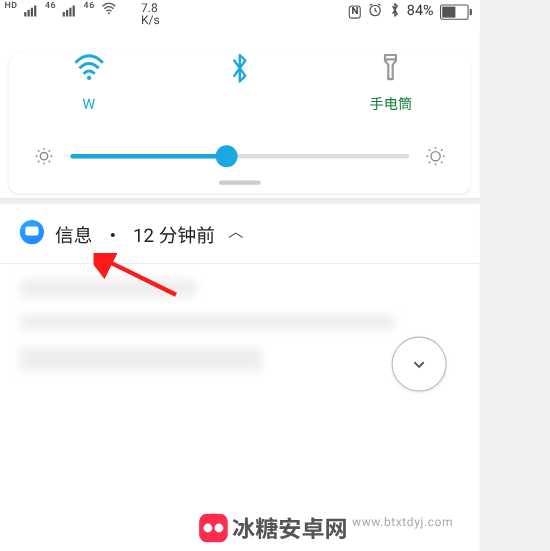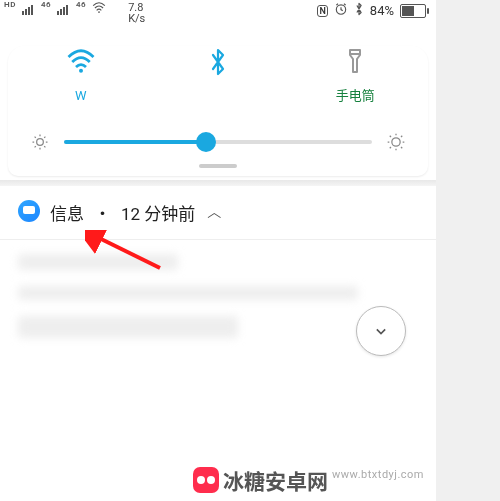--- a/index.html
+++ b/index.html
@@ -202,21 +202,21 @@
   .arrow {
     position:absolute;
     left: 85px; top: 230px;
     width: 80px; height: 40px;
     pointer-events:none;
   }
 
   
   .wm {
     position:absolute;
-    right: 12px; bottom: 6px;
+    right: 24px; bottom: 6px;
     display:flex; align-items:center; gap:4px;
     color:#888;
     font-size:21px;
   }
   .wm .logo {
     width:26px; height:26px;
     border-radius:7px;
     background:#ff2d4d;
     position:relative;
   }

